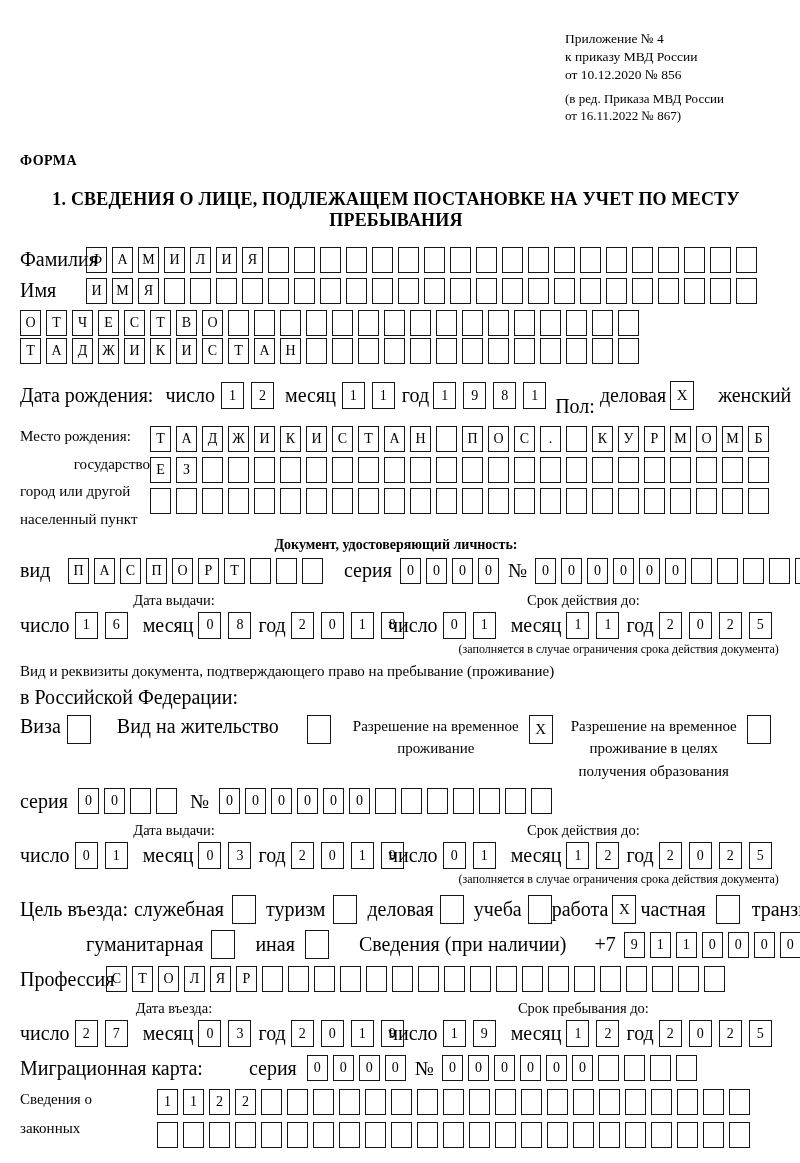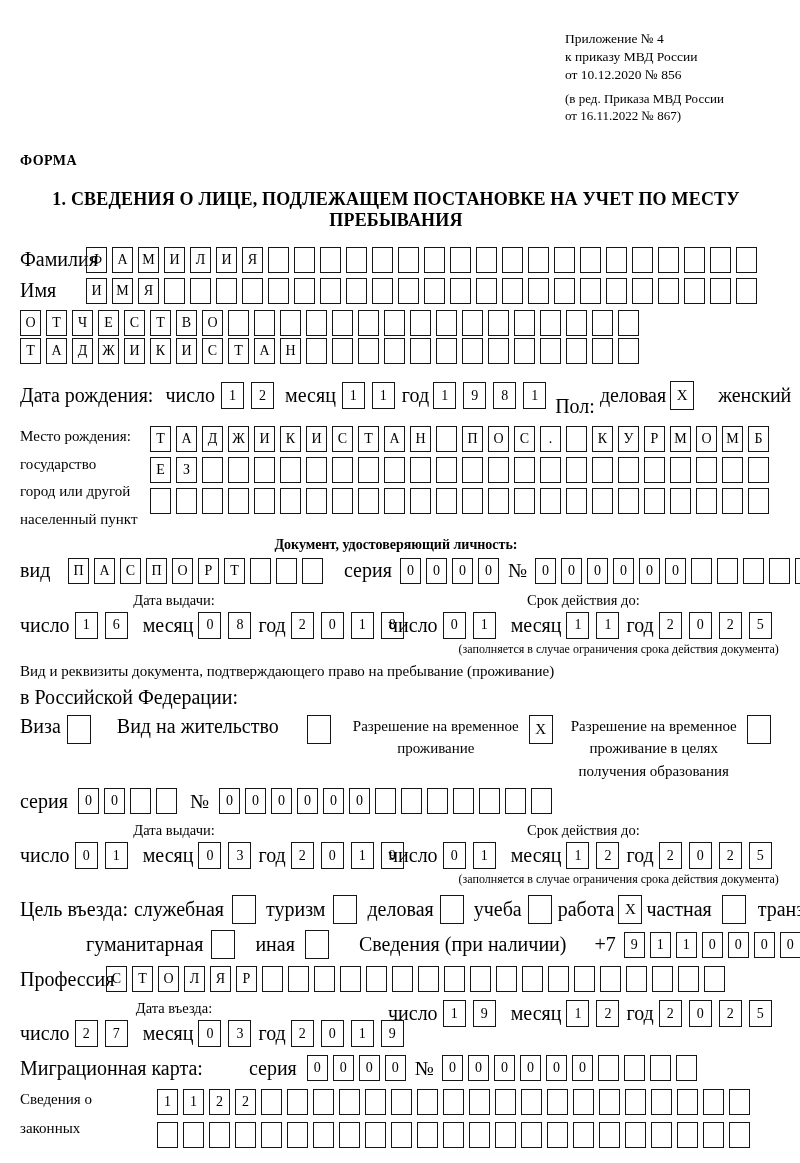--- a/index.html
+++ b/index.html
@@ -199,21 +199,21 @@
     <span class="lb" style="margin-left:2px;margin-top:21px;">Пол:</span>
     <span class="lb" style="margin-left:5px;margin-right:4px;">деловая</span>
     <span class="cb">X</span>
     <span class="lb" style="margin-left:24px;margin-right:14px;">женский</span>
     <span class="cb"></span>
   </div>
 
   <div class="frow topcells" style="margin-top:8px;">
     <span class="lblcol" style="width:130px;">
       <span style="display:block;">Место рождения:</span>
-      <span style="display:block;margin-top:6px;">государство</span>
+      <span style="display:block;margin-top:6px;text-align:right;">государство</span>
       <span style="display:block;margin-top:6px;">город или другой</span>
       <span style="display:block;margin-top:6px;">населенный пункт</span>
     </span>
     <span style="display: flex; flex-direction: column;">
       <span class="cells">
           <span class="cell">Т</span>
           <span class="cell">А</span>
           <span class="cell">Д</span>
           <span class="cell">Ж</span>
           <span class="cell">И</span>
@@ -485,21 +485,21 @@
   <div class="frow" style="margin-top:8px;">
     <span class="lb">Цель въезда:</span>
     <span class="lb" style="margin-left:6px;margin-right:8px;">служебная</span>
     <span class="cb"></span>
     <span class="lb" style="margin-left:10px;margin-right:8px;">туризм</span>
     <span class="cb"></span>
     <span class="lb" style="margin-left:10px;margin-right:6px;">деловая</span>
     <span class="cb"></span>
     <span class="lb" style="margin-left:10px;margin-right:6px;">учеба</span>
     <span class="cb"></span>
-    <span class="lb" style="margin-left:6px;margin-right:4px;">работа</span>
+    <span class="lb" style="margin-left:0;margin-right:4px;">работа</span>
     <span class="cb">X</span>
     <span class="lb" style="margin-left:4px;margin-right:10px;">частная</span>
     <span class="cb"></span>
     <span class="lb" style="margin-left:12px;margin-right:10px;">транзит</span>
     <span class="cb"></span>
   </div>
 
   <div class="frow" style="margin-top:6px;">
     <span class="lb" style="margin-left:66px;margin-right:8px;">гуманитарная</span>
     <span class="cb"></span>
@@ -568,20 +568,21 @@
         <span class="lb">год</span>
         <span class="cells">
             <span class="cell">2</span>
             <span class="cell">0</span>
             <span class="cell">1</span>
             <span class="cell">9</span>
           </span>
       </div>
     </div>
     <div class="dcol">
+      <div class="dtitle">Срок пребывания до:</div>
       <div class="dgrp dcell">
         <span class="lb">число</span>
         <span class="cells">
             <span class="cell">1</span>
             <span class="cell">9</span>
           </span>
         <span class="lb" style="margin-left:8px;">месяц</span>
         <span class="cells">
             <span class="cell">1</span>
             <span class="cell">2</span>

